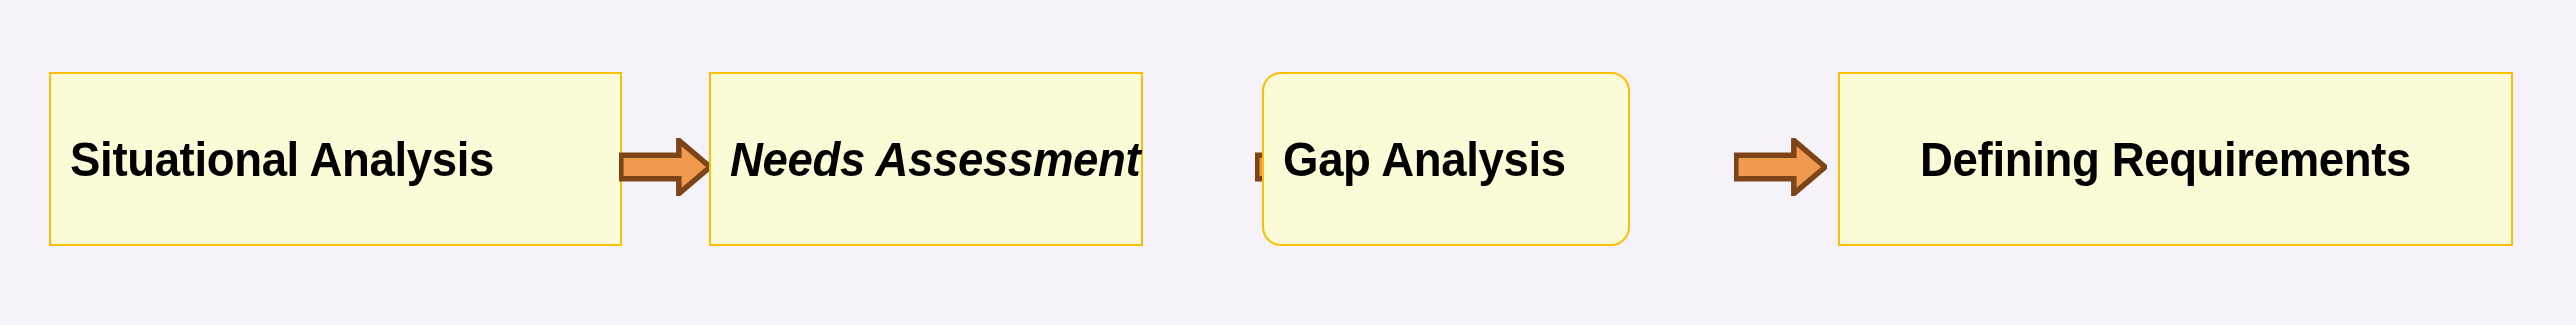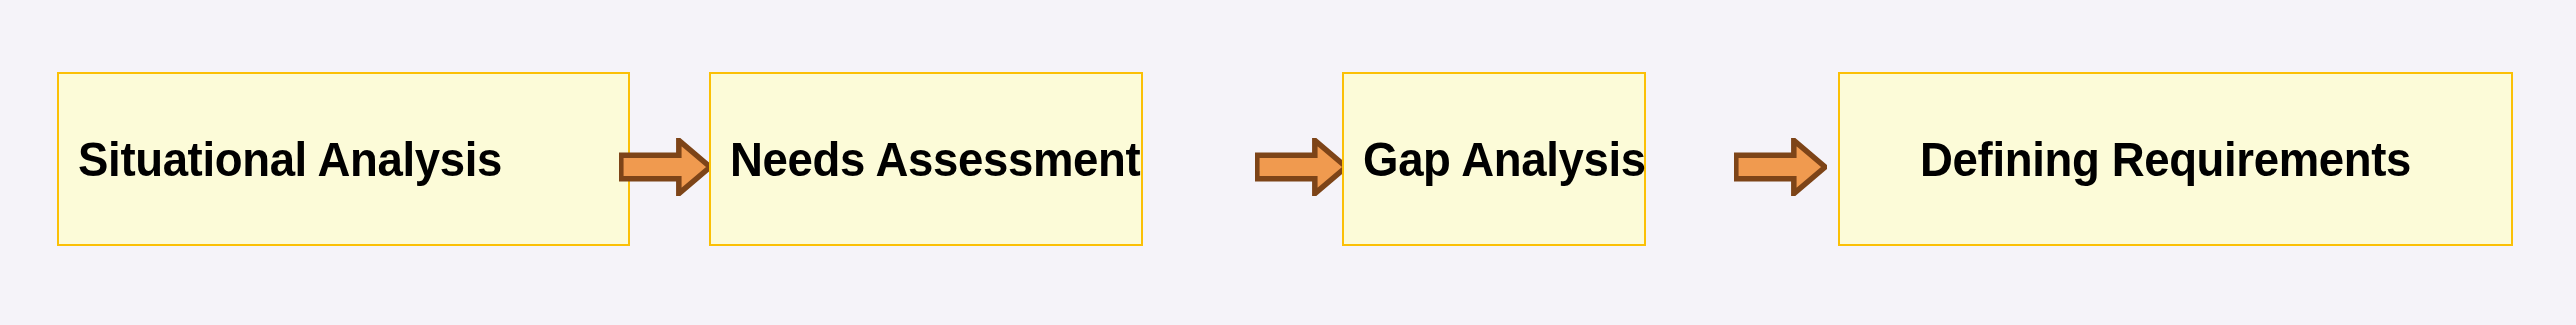--- a/index.html
+++ b/index.html
@@ -41,23 +41,23 @@
     line-height: 1;
     color: #000000;
     white-space: nowrap;
     padding-left: 20.5px;
     letter-spacing: -0.4px;
     transform: scaleX(0.93);
     transform-origin: left center;
   }
 
   
-  .box-1 { left: 57px;   width: 573px; }
-  .box-2 { left: 709px;  width: 434px; }
-  .box-3 { left: 1342px; width: 304px; }
+  .box-1 { left: 49px;   width: 573px; }
+  .box-2 { left: 709px;  width: 434px; font-style: italic; }
+  .box-3 { left: 1262px; width: 368px; border-radius: 19px; }
   .box-4 { left: 1838px; width: 675px; justify-content: center; }
 
   
   .arrow {
     position: absolute;
     top: 138px;
     width: 93px;
     height: 58px;
   }
   .arrow svg { display: block; width: 93px; height: 58px; }

